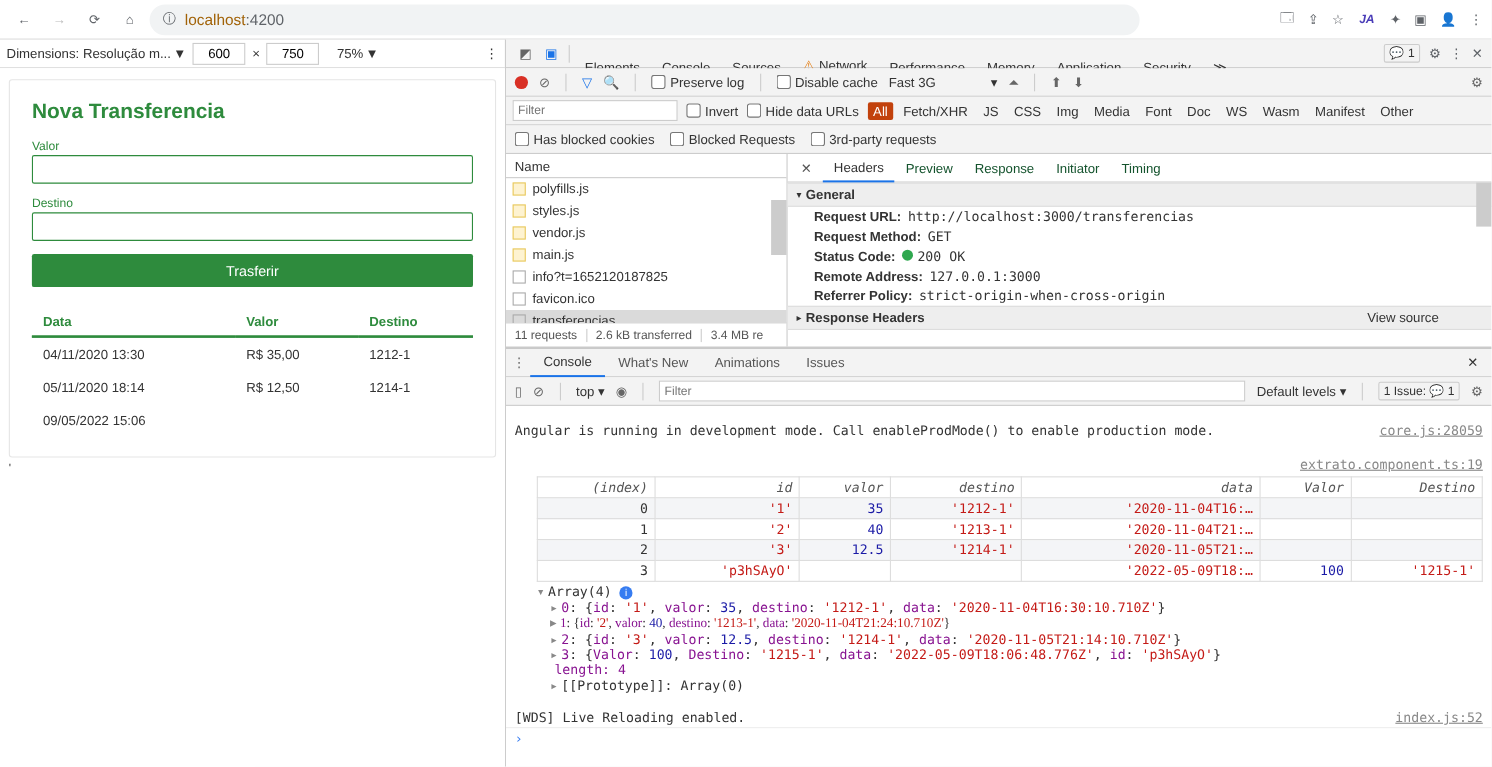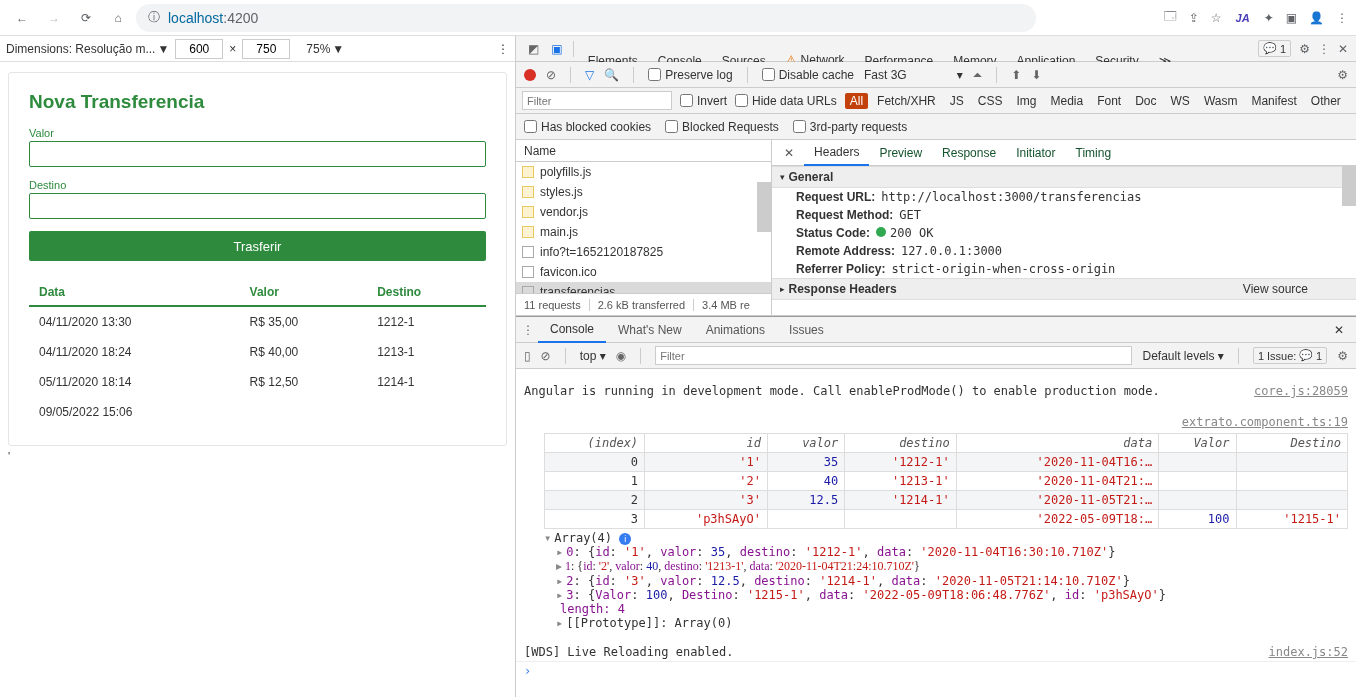--- a/index.html
+++ b/index.html
@@ -4,27 +4,27 @@
 <style>
 * { box-sizing: border-box; margin: 0; padding: 0; }
 body { font-family: 'Segoe UI', Arial, sans-serif; font-size: 12px; color: #333; background: #fff; overflow: hidden; }
 
 .browser-chrome { display: flex; align-items: center; height: 36px; padding: 0 8px; border-bottom: 1px solid #ddd; gap: 4px; }
 .nav-btn { width: 28px; height: 28px; display: flex; align-items: center; justify-content: center; border-radius: 50%; cursor: pointer; color: #5f6368; }
 .nav-btn.disabled { color: #bbb; }
 .url-bar { flex: 1; height: 28px; background: #f1f3f4; border-radius: 14px; display: flex; align-items: center; padding: 0 12px; gap: 8px; max-width: 900px; }
 .url-info-icon { color: #5f6368; }
 .url-text { color: #5f6368; font-size: 14px; }
-.url-text .host { color: #0369a1; }
+.url-text .host { color: #a16207; }
 .chrome-right { display: flex; align-items: center; gap: 12px; margin-left: auto; }
 .chrome-icon { color: #5f6368; cursor: pointer; }
 .ja-badge { background: #fff; color: #4a3db8; font-weight: bold; font-size: 11px; padding: 1px 2px; font-style: italic; }
 
 .main-split { display: flex; height: calc(100vh - 36px); }
-.left-pane { width: 516px; border-right: 1px solid #ccc; display: flex; flex-direction: column; }
+.left-pane { width: 460px; border-right: 1px solid #ccc; display: flex; flex-direction: column; }
 .device-bar { height: 26px; display: flex; align-items: center; padding: 0 6px; gap: 6px; border-bottom: 1px solid #ddd; color: #333; }
 .device-sel { display: flex; align-items: center; gap: 2px; }
 .dim-input { width: 48px; height: 20px; border: 1px solid #ccc; text-align: center; font-size: 12px; }
 .device-more { margin-left: auto; cursor: pointer; }
 
 .app-viewport { flex: 1; padding: 10px 8px; background: #fff; overflow: auto; }
 .card { border: 1px solid #e5e5e5; border-radius: 3px; padding: 18px 20px; }
 .card h2 { color: #2e8b3d; font-size: 19px; font-weight: 700; margin-bottom: 14px; }
 .fld-label { color: #2e8b3d; font-size: 11px; margin-bottom: 2px; }
 .fld-input { width: 100%; height: 26px; border: 1px solid #2e8b3d; border-radius: 2px; margin-bottom: 12px; padding: 0 6px; }
@@ -155,25 +155,20 @@
             <th>Destino</th>
           </tr>
             </thead>
           <tbody id="app-rows">
               <tr>
                 <td>04/11/2020 13:30</td>
                 <td>R$ 35,00</td>
                 <td>1212-1</td>
               </tr>
               <tr>
-                <td>04/11/2020 18:24</td>
-                <td>R$ 40,00</td>
-                <td>1213-1</td>
-              </tr>
-              <tr>
                 <td>05/11/2020 18:14</td>
                 <td>R$ 12,50</td>
                 <td>1214-1</td>
               </tr>
               <tr>
                 <td>09/05/2022 15:06</td>
                 <td></td>
                 <td></td>
               </tr>
             </tbody>

